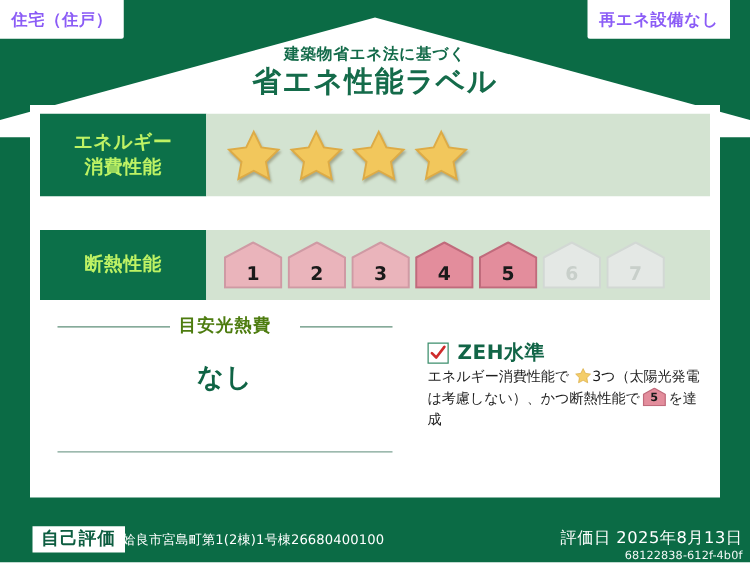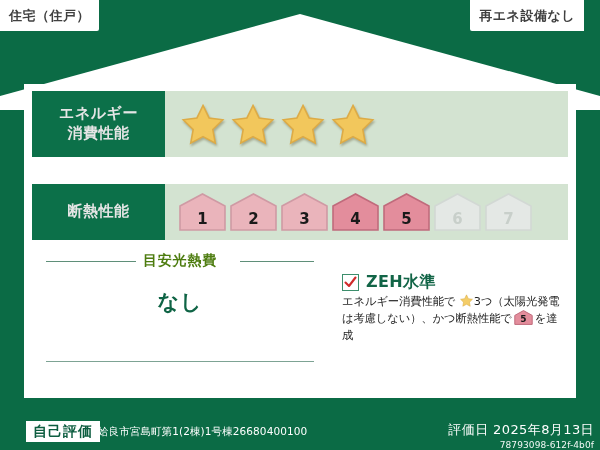--- a/index.html
+++ b/index.html
@@ -17,21 +17,21 @@
     height: 450px;
     background: #0b6b45;
     overflow: hidden;
   }
 
   
   .corner-badge {
     position: absolute;
     top: 0;
     background: #ffffff;
-    color: #404040;
+    color: #8b5cf6;
     font-weight: bold;
     font-size: 13px;
     letter-spacing: 0.5px;
     display: flex;
     align-items: center;
     justify-content: center;
     height: 31px;
     padding: 0 9px;
     white-space: nowrap;
   }
@@ -87,21 +87,21 @@
     width: 536px;
     display: flex;
     align-items: stretch;
   }
   .perf-row.energy     { top: 7px;  height: 66px; }
   .perf-row.insulation { top: 100px; height: 56px; }
 
   .perf-label {
     width: 133px;
     background: #0c7049;
-    color: #e5e5e5;
+    color: #bef264;
     font-weight: bold;
     font-size: 15px;
     letter-spacing: 0.5px;
     display: flex;
     flex-direction: column;
     align-items: center;
     justify-content: center;
     line-height: 1.32;
     flex: 0 0 133px;
   }
@@ -293,20 +293,24 @@
 <body>
 
 <div id="label-root">
 
   <div class="roof-wrap">
     <svg class="roof-svg" width="600" height="110" viewBox="0 0 600 110">
       <polygon points="300,14 600,96 600,110 0,110 0,96" fill="#ffffff"></polygon>
     </svg>
   </div>
 
+  <div class="title-block">
+    <div class="title-sub">建築物省エネ法に基づく</div>
+    <div class="title-main">省エネ性能ラベル</div>
+  </div>
 
   <div class="corner-badge left">住宅（住戸）</div>
   <div class="corner-badge right">再エネ設備なし</div>
 
   <div class="card">
 
     <div class="perf-row energy">
       <div class="perf-label">
         <span>エネルギー</span>
         <span>消費性能</span>
@@ -391,16 +395,16 @@
         </span><span>を達成</span>
       </div>
     </div>
 
   </div>
 
   <div class="footer">
     <div class="self-eval-badge">自己評価</div>
     <div class="address">姶良市宮島町第1(2棟)1号棟26680400100</div>
     <div class="eval-date">評価日 2025年8月13日</div>
-    <div class="eval-id">78793098-612f-4b0f</div>
+    <div class="eval-id">68122838-612f-4b0f</div>
   </div>
 
 </div>
 
 </body></html>

